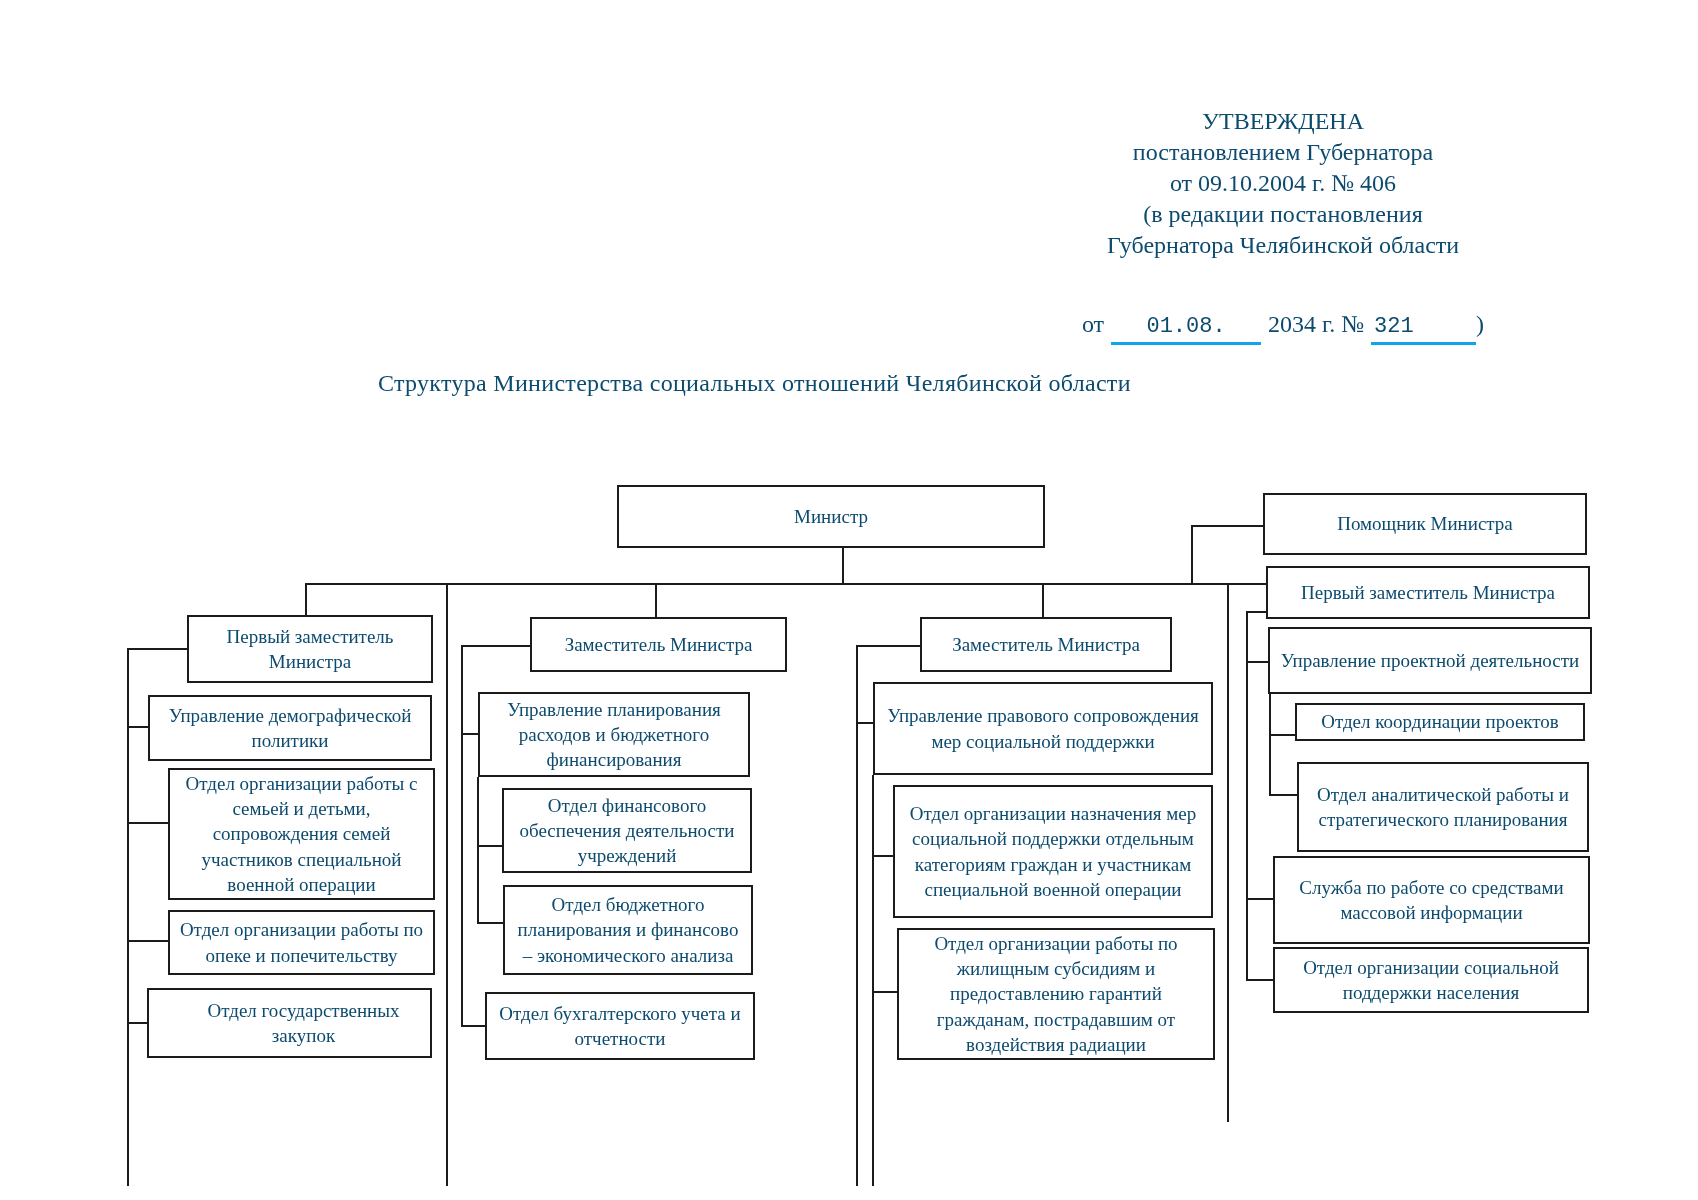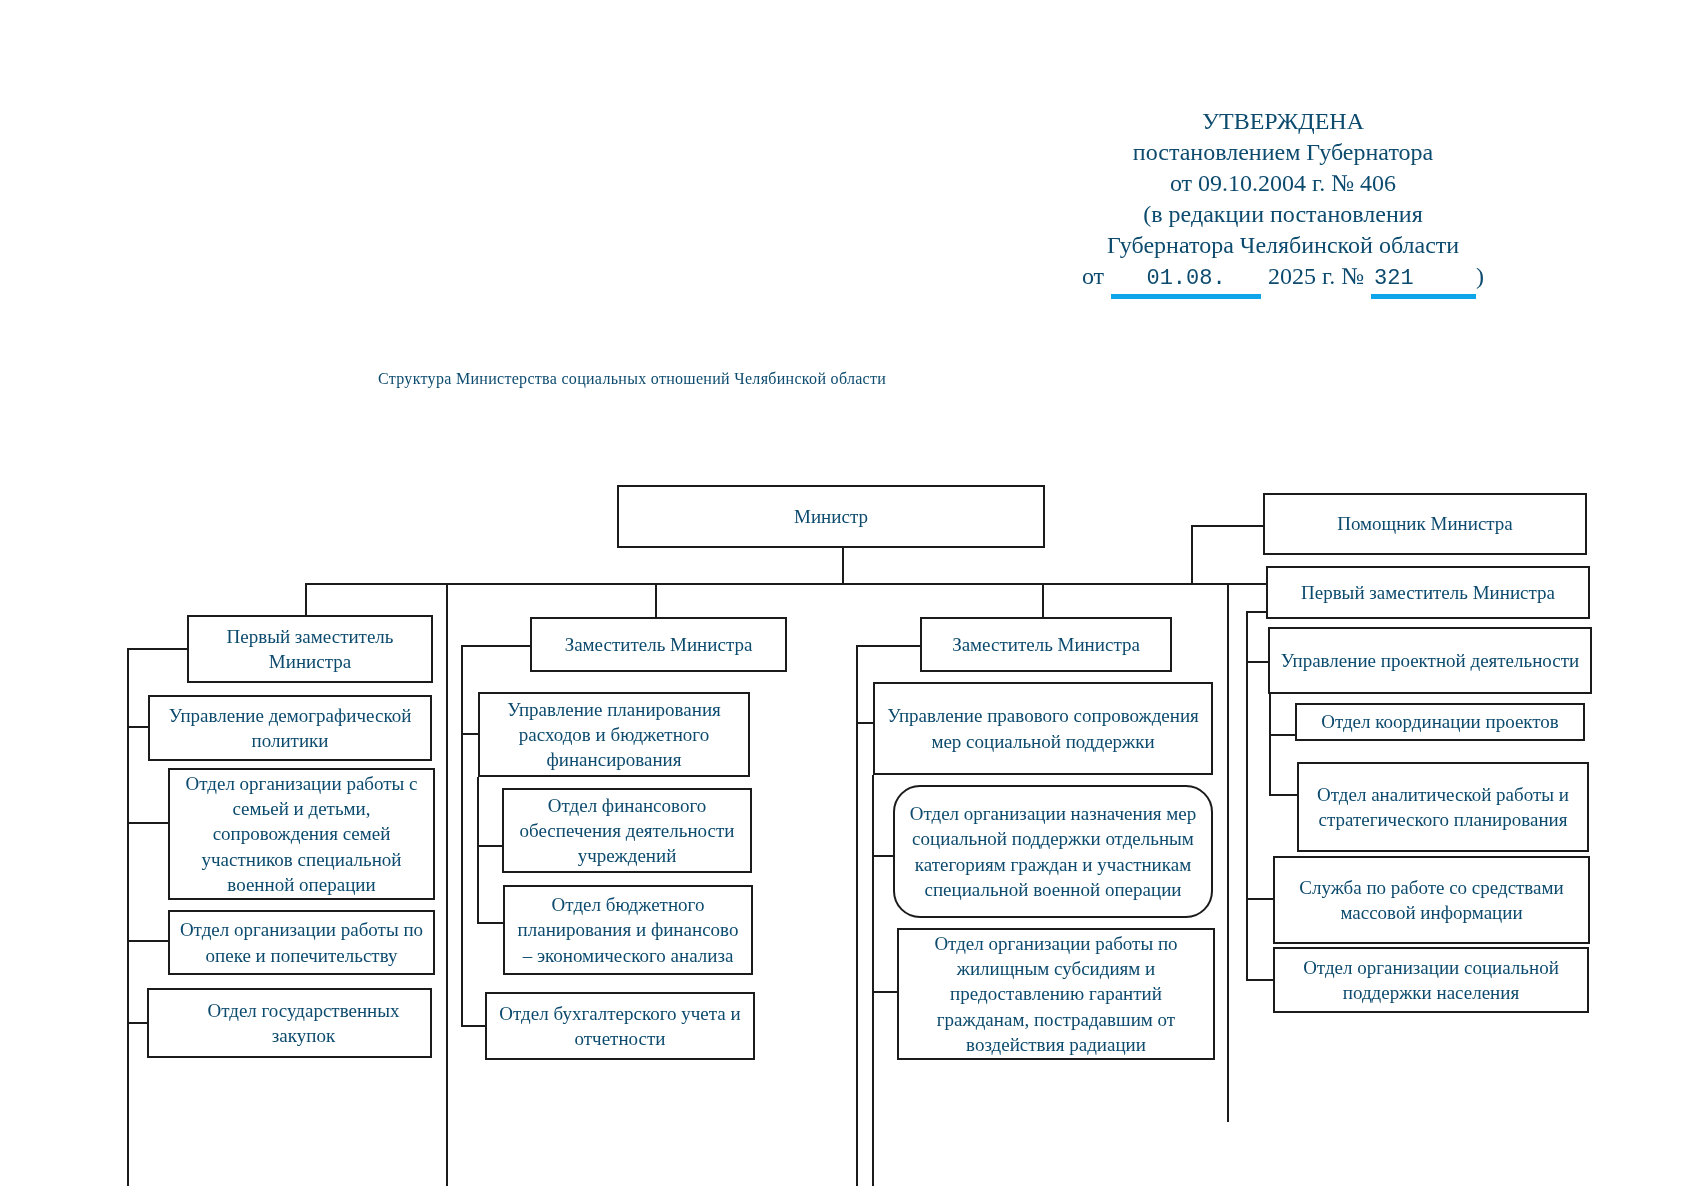--- a/index.html
+++ b/index.html
@@ -12,29 +12,29 @@
     overflow:hidden;
   }
   
   .approval{
     position:absolute;
     left:1078px;top:106px;width:410px;
     text-align:center;
     font-size:24px;line-height:31px;
     white-space:nowrap;
   }
-  .approval .fillline{display:inline-block;border-bottom:5px solid #0ea5e9;}
+  .approval .fillline{display:inline-block;border-bottom:3px solid #0ea5e9;margin-top:48px;}
   .fill-date{width:150px;text-align:center;}
   .fill-num{width:102px;text-align:left;padding-left:3px;}
   .mono{font-family:"Liberation Mono", monospace;font-size:22px;}
   .sp{display:inline-block;width:7px;}
   
   .doc-title{
     position:absolute;left:378px;top:370px;
-    font-size:16px;letter-spacing:0.3px;
+    font-size:24px;letter-spacing:0.3px;
     white-space:nowrap;
   }
   
   .box{
     position:absolute;box-sizing:border-box;
     border:2px solid #1b1b1b;background:#fff;
     display:flex;align-items:center;justify-content:center;
     text-align:center;
     font-size:19px;line-height:1.32;
     padding:2px 8px;
@@ -48,21 +48,21 @@
 
 <div class="page">
 
   <div class="approval">
     <div>УТВЕРЖДЕНА</div>
     <div>постановлением Губернатора</div>
     <div>от 09.10.2004 г. № 406</div>
     <div>(в редакции постановления</div>
     <div>Губернатора Челябинской области</div>
     <div>
-      <span>от</span><span class="sp"></span><span class="fillline fill-date"><span class="mono">01.08.</span></span><span class="sp"></span><span>2025 г. №</span><span class="sp"></span><span class="fillline fill-num"><span class="mono">321</span></span><span>)</span>
+      <span>от</span><span class="sp"></span><span class="fillline fill-date"><span class="mono">01.08.</span></span><span class="sp"></span><span>2034 г. №</span><span class="sp"></span><span class="fillline fill-num"><span class="mono">321</span></span><span>)</span>
     </div>
   </div>
 
   <div class="doc-title">Структура Министерства социальных отношений Челябинской области</div>
 
   <div id="chart">
       <div class="vline" style="left: 842px; top: 548px; height: 37px;"></div>
       <div class="vline" style="left: 305px; top: 583px; height: 34px;"></div>
       <div class="vline" style="left: 655px; top: 583px; height: 36px;"></div>
       <div class="vline" style="left: 1042px; top: 583px; height: 36px;"></div>
@@ -104,21 +104,21 @@
       <div class="box" style="left: 168px; top: 768px; width: 267px; height: 132px;">Отдел организации работы с семьей и детьми, сопровождения семей участников специальной военной операции</div>
       <div class="box" style="left: 168px; top: 910px; width: 267px; height: 65px;">Отдел организации работы по опеке и попечительству</div>
       <div class="box" style="left: 147px; top: 988px; width: 285px; height: 70px; padding-left: 36px;">Отдел государственных закупок</div>
       <div class="box" style="left: 530px; top: 617px; width: 257px; height: 55px;">Заместитель Министра</div>
       <div class="box" style="left: 478px; top: 692px; width: 272px; height: 85px;">Управление планирования расходов и бюджетного финансирования</div>
       <div class="box" style="left: 502px; top: 788px; width: 250px; height: 85px;">Отдел финансового обеспечения деятельности учреждений</div>
       <div class="box" style="left: 503px; top: 885px; width: 250px; height: 90px;">Отдел бюджетного планирования и финансово – экономического анализа</div>
       <div class="box" style="left: 485px; top: 992px; width: 270px; height: 68px;">Отдел бухгалтерского учета и отчетности</div>
       <div class="box" style="left: 920px; top: 617px; width: 252px; height: 55px;">Заместитель Министра</div>
       <div class="box" style="left: 873px; top: 682px; width: 340px; height: 93px;">Управление правового сопровождения мер социальной поддержки</div>
-      <div class="box" style="left: 893px; top: 785px; width: 320px; height: 133px; border-radius: 27px;">Отдел организации назначения мер социальной поддержки отдельным категориям граждан и участникам специальной военной операции</div>
+      <div class="box" style="left: 893px; top: 785px; width: 320px; height: 133px;">Отдел организации назначения мер социальной поддержки отдельным категориям граждан и участникам специальной военной операции</div>
       <div class="box" style="left: 897px; top: 928px; width: 318px; height: 132px;">Отдел организации работы по жилищным субсидиям и предоставлению гарантий гражданам, пострадавшим от воздействия радиации</div>
       <div class="box" style="left: 1263px; top: 493px; width: 324px; height: 62px;">Помощник Министра</div>
       <div class="box" style="left: 1266px; top: 566px; width: 324px; height: 53px;">Первый заместитель Министра</div>
       <div class="box" style="left: 1268px; top: 627px; width: 324px; height: 67px;">Управление проектной деятельности</div>
       <div class="box" style="left: 1295px; top: 703px; width: 290px; height: 38px;">Отдел координации проектов</div>
       <div class="box" style="left: 1297px; top: 762px; width: 292px; height: 90px;">Отдел аналитической работы и стратегического планирования</div>
       <div class="box" style="left: 1273px; top: 856px; width: 317px; height: 88px;">Служба по работе со средствами массовой информации</div>
       <div class="box" style="left: 1273px; top: 947px; width: 316px; height: 66px;">Отдел организации социальной поддержки населения</div>
     </div>
 

